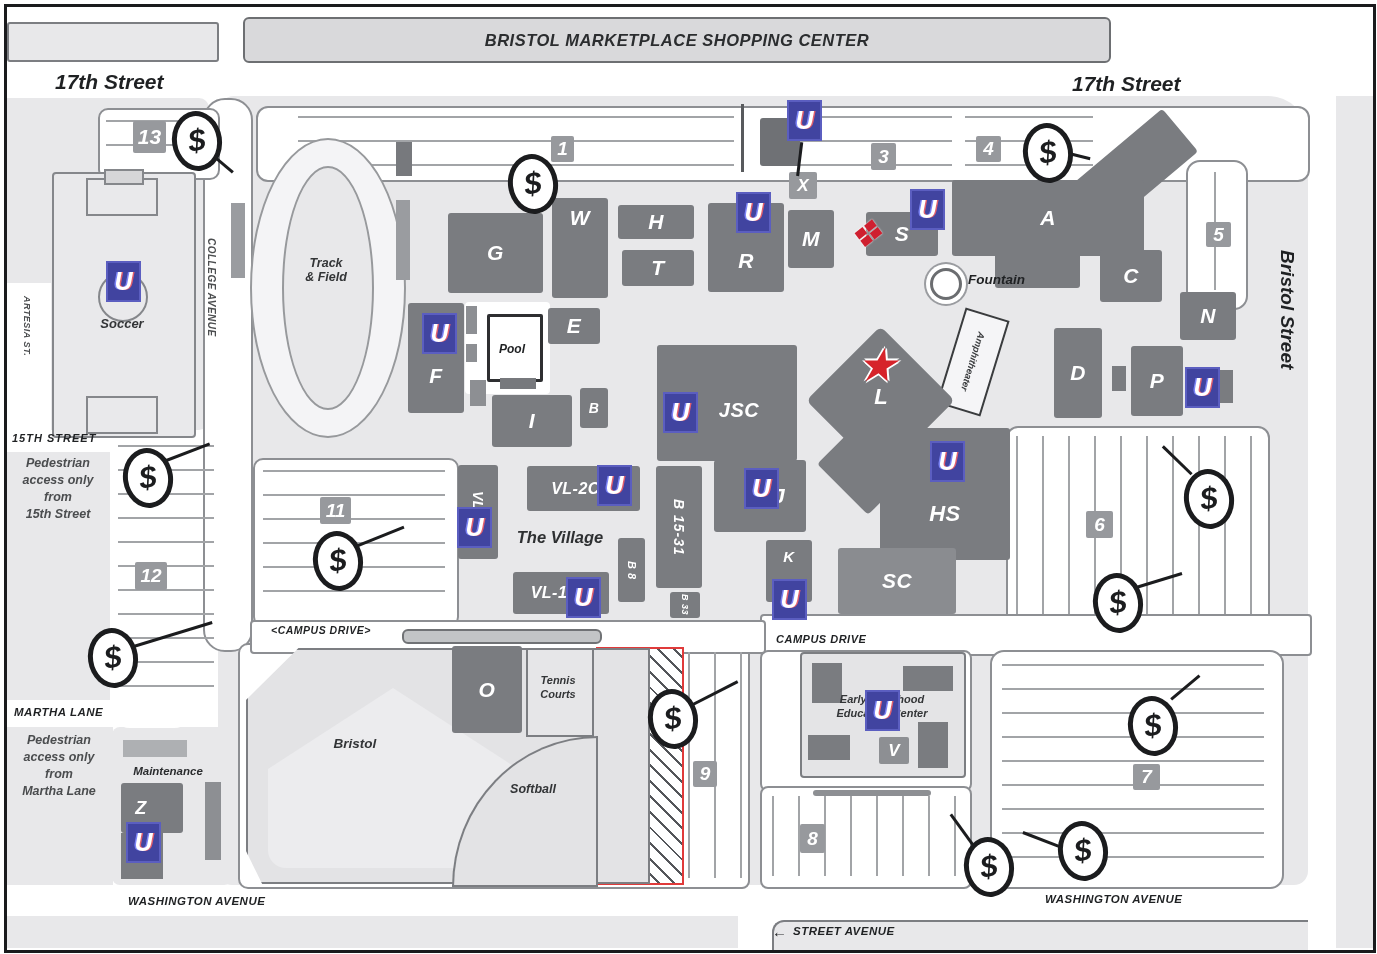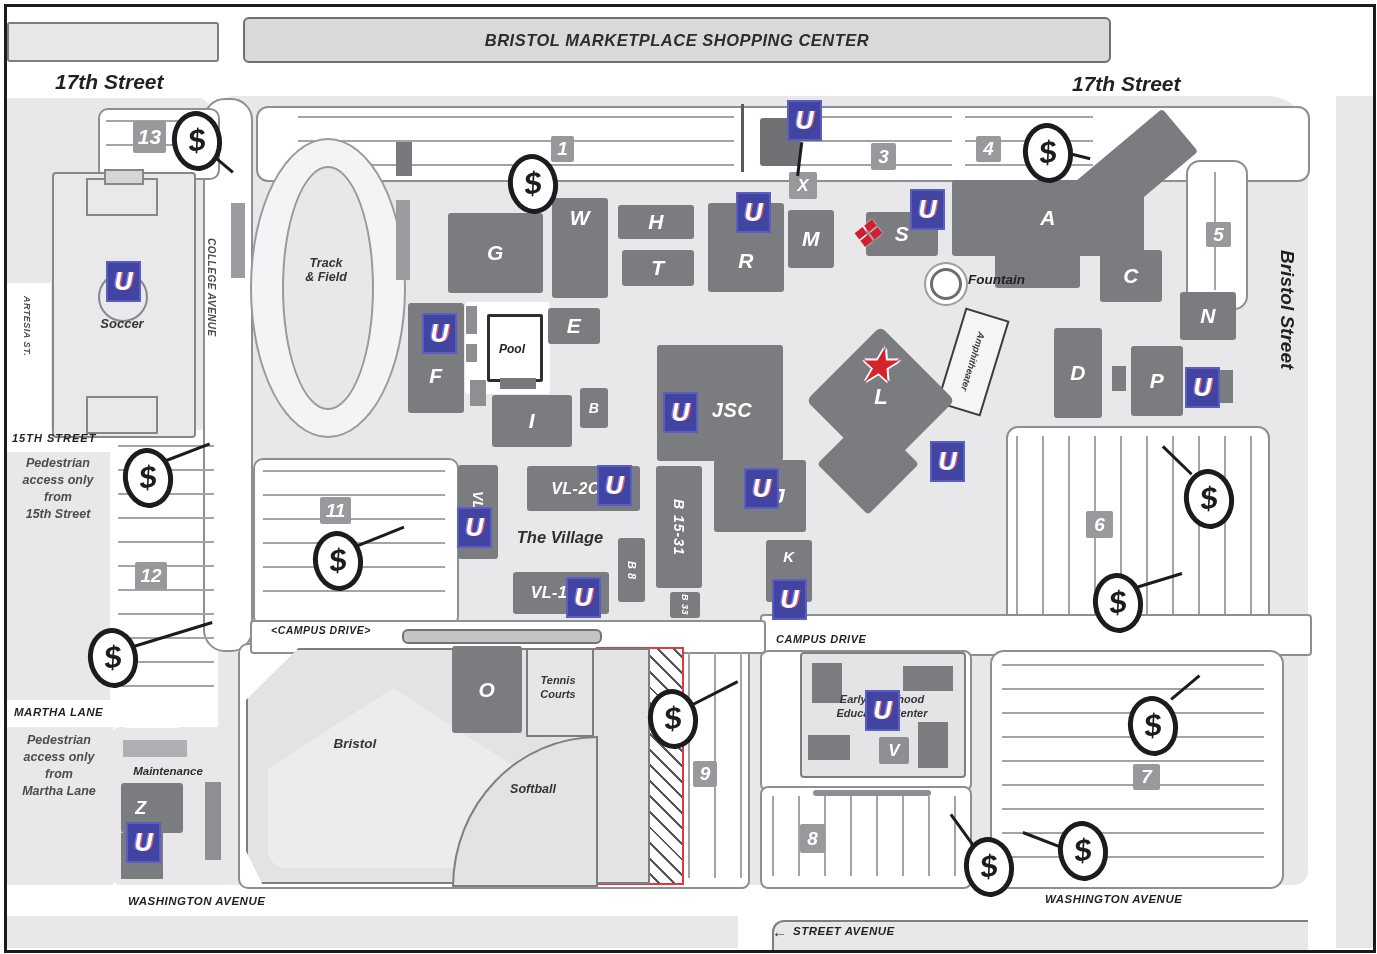--- a/index.html
+++ b/index.html
@@ -123,31 +123,33 @@
   <div class="bldg" style="left:866px;top:212px;width:72px;height:44px;">S</div>
   <div class="bldg" style="left:952px;top:180px;width:192px;height:76px;">A</div>
   <div class="abs" style="left:1076px;top:140px;width:118px;height:56px;background:#7a7c80;border-radius:4px;transform:rotate(-40deg);z-index:9;"></div>
   <div class="abs" style="left:995px;top:252px;width:85px;height:36px;background:#7a7c80;border-radius:3px;z-index:9;"></div>
   <div class="bldg" style="left:1100px;top:250px;width:62px;height:52px;">C</div>
   <div class="bldg" style="left:1180px;top:292px;width:56px;height:48px;">N</div>
   <div class="bldg" style="left:548px;top:308px;width:52px;height:36px;">E</div>
   <div class="bldg" style="left:408px;top:303px;width:56px;height:110px;padding-top:36px;box-sizing:border-box;">F</div>
   <div class="bldg" style="left:492px;top:395px;width:80px;height:52px;">I</div>
   <div class="bldg" style="left:580px;top:388px;width:28px;height:40px;font-size:14px;">B</div>
-  <div class="bldg" style="left:657px;top:345px;width:126px;height:116px;font-size:20px;padding:14px 0 0 24px;box-sizing:border-box;">JSC</div>
+  <div class="bldg" style="left:657px;top:345px;width:140px;height:116px;font-size:20px;padding:14px 0 0 24px;box-sizing:border-box;">JSC</div>
   <div class="abs" style="left:828px;top:348px;width:105px;height:105px;background:#7a7c80;border-radius:6px;transform:rotate(45deg);z-index:10;"></div>
   <div class="abs" style="left:868px;top:384px;width:26px;color:#fff;font-weight:700;font-size:22px;text-align:center;z-index:13;">L</div>
   <div class="abs" style="left:856px;top:338px;font-size:46px;color:#d6232a;z-index:14;text-shadow:-2px 0 #fff,2px 0 #fff,0 -2px #fff,0 2px #fff;">★</div>
   <div class="bldg" style="left:1054px;top:328px;width:48px;height:90px;">D</div>
   <div class="abs" style="left:1112px;top:366px;width:14px;height:25px;background:#7a7c80;z-index:9;"></div>
   <div class="bldg" style="left:1131px;top:346px;width:52px;height:70px;">P</div>
   <div class="abs" style="left:1217px;top:370px;width:16px;height:33px;background:#7a7c80;z-index:9;"></div>
   <div class="abs" style="left:832px;top:428px;width:72px;height:72px;background:#7a7c80;transform:rotate(45deg);border-radius:4px;z-index:9;"></div>
+  <div class="bldg" style="left:880px;top:428px;width:130px;height:132px;font-size:22px;padding-top:40px;box-sizing:border-box;">HS</div>
   <div class="bldg" style="left:714px;top:460px;width:92px;height:72px;padding-left:38px;box-sizing:border-box;">J</div>
   <div class="bldg" style="left:766px;top:540px;width:46px;height:62px;font-size:15px;align-items:flex-start;padding-top:8px;box-sizing:border-box;">K</div>
+  <div class="bldg" style="left:838px;top:548px;width:118px;height:66px;background:#8a8c90;">SC</div>
   <div class="bldg" style="left:452px;top:646px;width:70px;height:87px;z-index:7;">O</div>
 
   <div class="bldg vtext" style="left:458px;top:465px;width:40px;height:94px;font-size:14px;">VL-3C</div>
   <div class="bldg" style="left:527px;top:466px;width:113px;height:45px;font-size:16px;padding-right:16px;box-sizing:border-box;text-align:right;">VL-2C</div>
   <div class="bldg" style="left:513px;top:572px;width:96px;height:42px;font-size:16px;padding-right:24px;box-sizing:border-box;">VL-1</div>
   <div class="arealabel" style="left:500px;top:528px;width:120px;font-size:16.5px;color:#2e3032;z-index:12;">The Village</div>
   <div class="bldg vtext" style="left:656px;top:466px;width:46px;height:122px;font-size:14px;letter-spacing:1px;">B 15-31</div>
   <div class="bldg vtext" style="left:618px;top:538px;width:27px;height:64px;font-size:11px;">B 8</div>
   <div class="bldg vtext" style="left:670px;top:592px;width:30px;height:26px;font-size:9px;">B 33</div>
 

